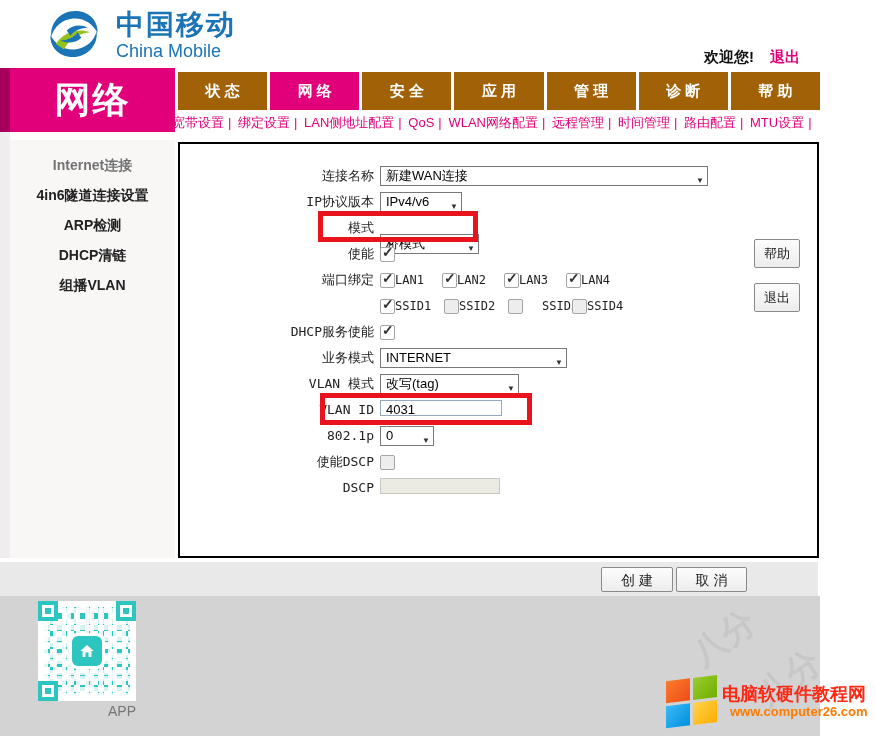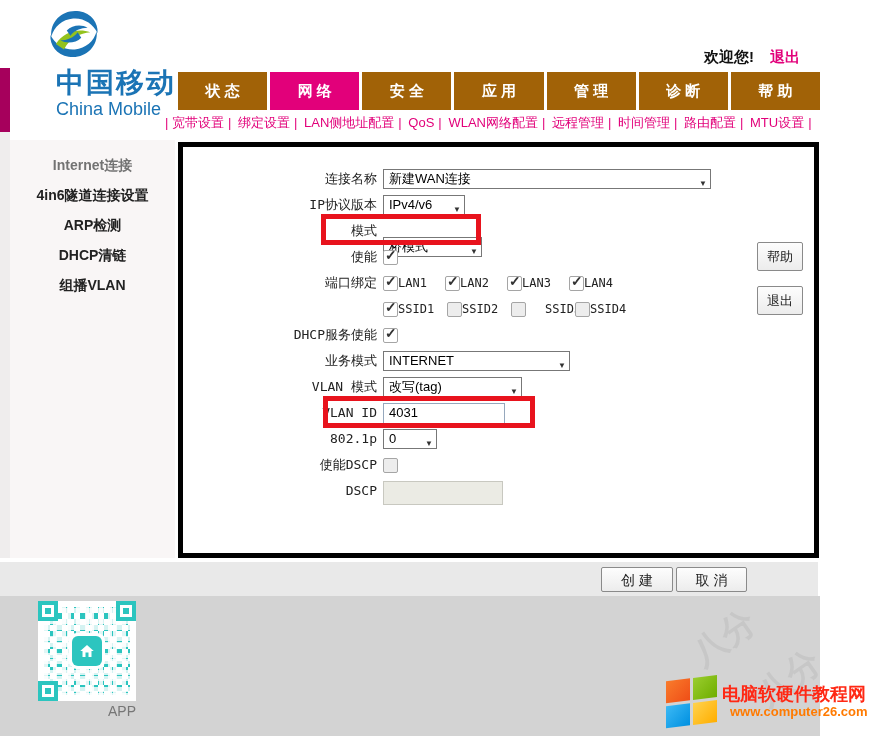--- a/index.html
+++ b/index.html
@@ -1,21 +1,21 @@
 <!DOCTYPE html>
 <html><head>
 <meta charset="utf-8">
 <style>
   html,body{margin:0;padding:0;background:#fff;}
   body{width:875px;height:736px;font-family:"Liberation Sans",sans-serif;overflow:hidden;}
   .page{position:relative;width:875px;height:736px;background:#fff;}
 
   
   .header{position:absolute;left:0;top:0;width:875px;height:68px;background:#fff;}
-  .logo{position:absolute;left:44px;top:5px;display:flex;align-items:flex-start;flex-direction:column;}
+  .logo{position:absolute;left:44px;top:5px;display:flex;align-items:flex-start;}
   .logo-mark{width:60px;height:58px;}
   .logo-text{margin-left:12px;line-height:1;}
   .logo-cn{font-size:28px;font-weight:bold;color:#1B74B5;letter-spacing:2px;margin-top:6px;}
   .logo-en{font-size:18px;color:#1B74B5;margin-top:3px;}
   .welcome{position:absolute;right:75px;top:48px;font-size:15px;font-weight:bold;color:#111;}
   .welcome .logout{color:#E2007A;margin-left:16px;cursor:pointer;text-decoration:none;}
 
   
   .nav-sliver{position:absolute;left:0;top:68px;width:10px;height:64px;background:#A6005C;}
   .section-title{position:absolute;left:10px;top:68px;width:165px;height:64px;background:#E2007A;
@@ -29,27 +29,27 @@
   .subnav a{color:#E2007A;text-decoration:none;cursor:pointer;}
   .subnav a::after{content:"|";margin:0 3px 0 4px;}
 
   
   .left-gutter{position:absolute;left:0;top:132px;width:10px;height:426px;background:#EFEDED;}
   .sidebar{position:absolute;left:10px;top:140px;width:165px;height:418px;background:#F9F6F6;}
   .side-item{height:30px;line-height:30px;text-align:center;font-size:14px;font-weight:bold;color:#222;cursor:pointer;}
   .side-item:first-child{margin-top:10px;}
   .side-item.active{color:#737373;}
 
-  .panel{position:absolute;left:178px;top:142px;width:641px;height:416px;background:#fff;border:5px solid #000000;box-sizing:border-box;}
+  .panel{position:absolute;left:178px;top:142px;width:641px;height:416px;background:#fff;border:2px solid #000000;box-sizing:border-box;}
   .flabel{position:absolute;left:0;width:194px;text-align:right;font-size:13px;line-height:20px;color:#222;
     font-family:"DejaVu Sans Mono","Liberation Mono",monospace;}
   .dd{position:absolute;height:20px;background:#fff;border:1px solid #777;box-sizing:border-box;
     font-size:13px;line-height:18px;padding:0 4px 0 5px;color:#000;cursor:pointer;white-space:nowrap;}
   .dd .arr{position:absolute;right:3px;top:5px;font-size:8px;color:#333;}
-  .ti{position:absolute;height:24px;background:#fff;border:1px solid #96A8BD;box-sizing:border-box;
+  .ti{position:absolute;height:16px;background:#fff;border:1px solid #96A8BD;box-sizing:border-box;
     font-size:13px;line-height:18px;padding:0 5px;color:#000;}
   .ti.disabled{background:#EBEBE4;border-color:#C8C8C0;}
   .cb{position:absolute;width:13px;height:13px;background:#EDEDED;border:1px solid #A5A5A5;border-radius:2px;cursor:pointer;}
   .cb.checked{background:#fff;}
   .cb.checked::after{content:"✓";position:absolute;left:1px;top:-4px;font-size:14px;font-weight:bold;color:#333;}
   .cblabel{position:absolute;font-size:12px;line-height:20px;color:#222;
     font-family:"DejaVu Sans Mono","Liberation Mono",monospace;}
   .hl-box{position:absolute;border:5px solid #E8131D;box-sizing:border-box;pointer-events:none;}
   .panel-btn{position:absolute;left:574px;width:46px;height:29px;background:linear-gradient(#FDFDFD,#ECECEC);
     border:1px solid #8A8A8A;border-radius:2px;font-size:13px;color:#222;text-align:center;line-height:21px;cursor:pointer;}
@@ -108,20 +108,21 @@
         <div class="logo-cn">中国移动</div>
         <div class="logo-en">China Mobile</div>
       </div>
     </div>
     <div class="welcome">
       <span>欢迎您!</span><a class="logout">退出</a>
     </div>
   </div>
 
   <div class="nav-sliver"></div>
+  <div class="section-title">网络</div>
   <div class="tabs">
     <div class="tab">状 态</div>
     <div class="tab active">网 络</div>
     <div class="tab">安 全</div>
     <div class="tab">应 用</div>
     <div class="tab">管 理</div>
     <div class="tab">诊 断</div>
     <div class="tab">帮 助</div>
   </div>
   <div class="subnav">

